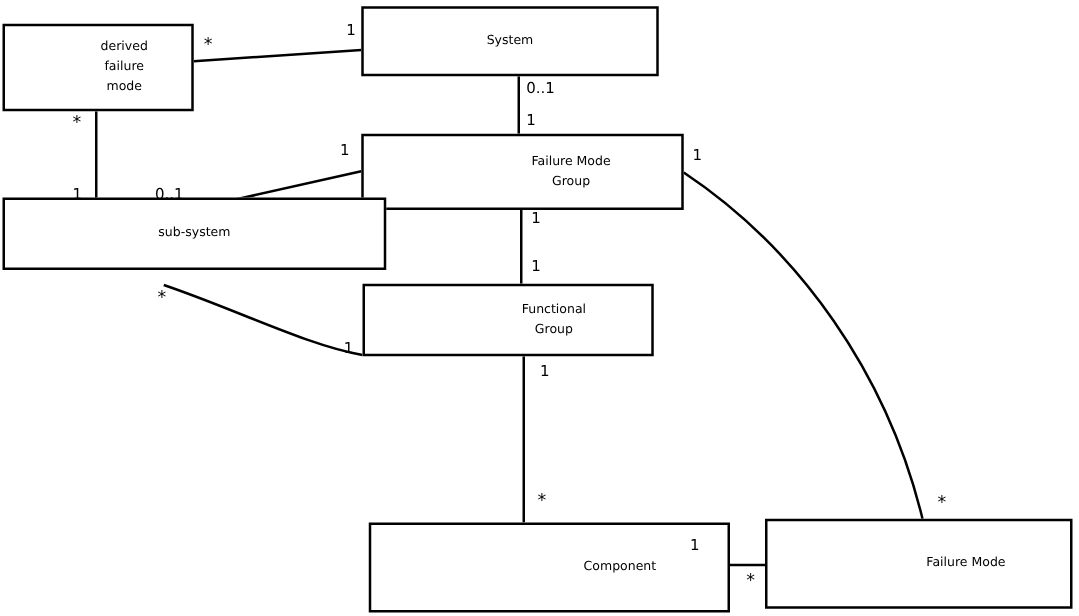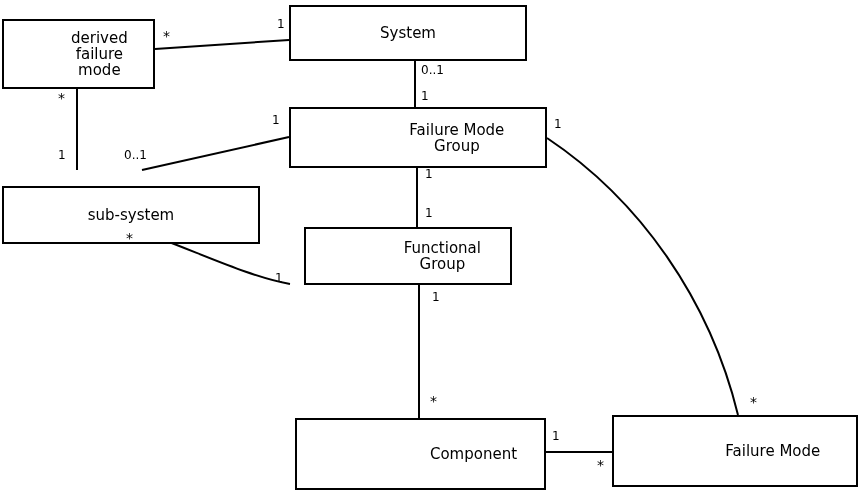--- a/index.html
+++ b/index.html
@@ -28,21 +28,21 @@
     position: absolute;
     box-sizing: border-box;
     border: 2px solid #000000;
     background: #ffffff;
     display: flex;
     align-items: center;
     justify-content: center;
     z-index: 2;
   }
   .uml-box-label {
-    font-size: 15px;
+    font-size: 10px;
     line-height: 16px;
     color: #000000;
     text-align: center;
     white-space: pre-line;
   }
   
   .uml-box.shift-right .uml-box-label {
     position: relative;
     left: 14%;
   }
@@ -100,30 +100,30 @@
 
   <div class="uml-box" style="left:289px; top:5px; width:238px; height:56px;">
     <div class="uml-box-label">System</div>
   </div>
 
   <div class="uml-box shift-right-sm" style="left:289px; top:107px; width:258px; height:61px;">
     <div class="uml-box-label">Failure Mode
 Group</div>
   </div>
 
-  <div class="uml-box" style="left:2px; top:186px; width:258px; height:58px;">
+  <div class="uml-box" style="left:2px; top:158px; width:307px; height:58px;">
     <div class="uml-box-label">sub-system</div>
   </div>
 
-  <div class="uml-box shift-right-sm" style="left:304px; top:227px; width:208px; height:58px;">
+  <div class="uml-box shift-right-sm" style="left:290px; top:227px; width:233px; height:58px;">
     <div class="uml-box-label">Functional
 Group</div>
   </div>
 
-  <div class="uml-box shift-right-sm" style="left:295px; top:418px; width:251px; height:72px;padding-left:36px;">
+  <div class="uml-box shift-right-sm" style="left:295px; top:418px; width:289px; height:72px;padding-left:36px;">
     <div class="uml-box-label">Component</div>
   </div>
 
   <div class="uml-box shift-right-sm" style="left:612px; top:415px; width:246px; height:72px;">
     <div class="uml-box-label">Failure Mode</div>
   </div>
 
   <div class="mult star" style="left:163px; top:30px;">*</div>
   <div class="mult" style="left:277px; top:18px;">1</div>
   <div class="mult" style="left:421px; top:64px;">0..1</div>

